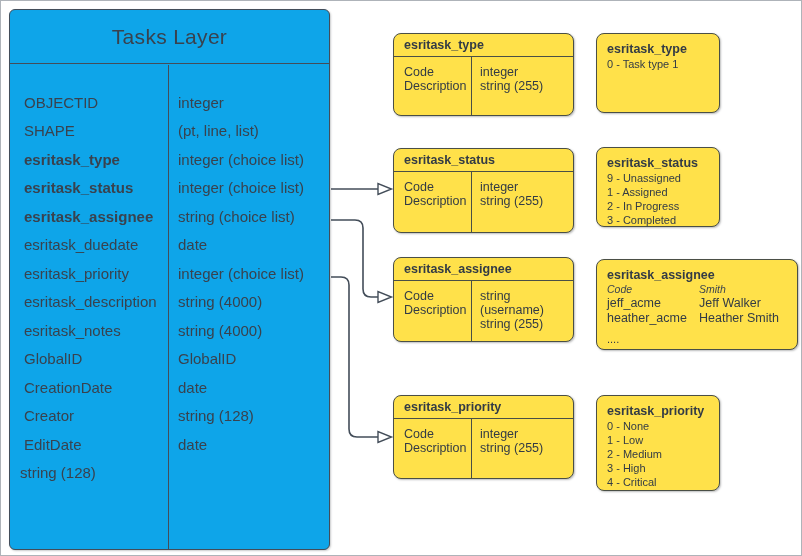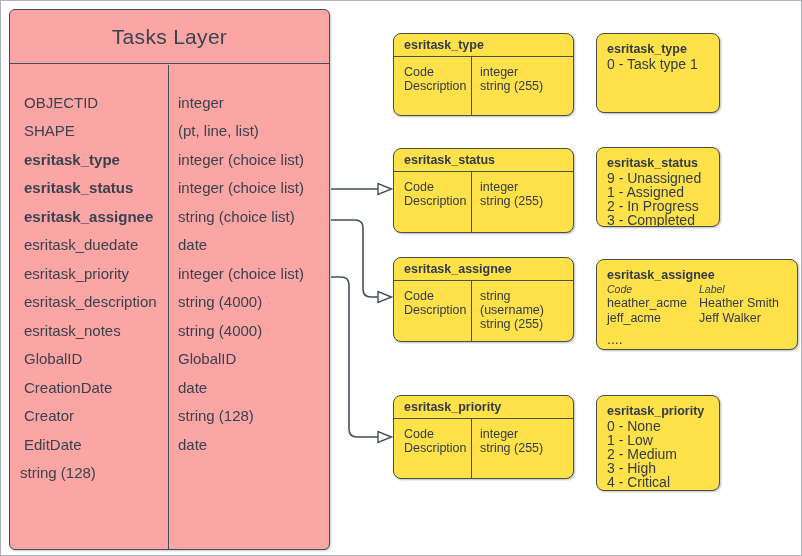--- a/index.html
+++ b/index.html
@@ -1,21 +1,21 @@
 <!DOCTYPE html>
 <html><head>
 <meta charset="utf-8">
 <style>
   html,body{margin:0;padding:0;background:#fff;}
   .page{position:relative;width:802px;height:556px;box-sizing:border-box;
         border:1px solid #aeb3b9;background:#fff;overflow:hidden;
         font-family:"Liberation Sans", sans-serif;color:#39424e;}
   
   .layer-box{position:absolute;left:8px;top:8px;width:321px;height:541px;
-             box-sizing:border-box;background:#fca5a5;border:1.6px solid #434d59;
+             box-sizing:border-box;background:#0ea5e9;border:1.6px solid #434d59;
              border-radius:6px;box-shadow:1px 1px 2px rgba(60,64,67,.28);}
   .layer-title{height:53px;display:flex;align-items:center;justify-content:center;
                border-bottom:1.6px solid #434d59;font-size:21px;letter-spacing:.3px;}
   .layer-body{position:absolute;top:54.6px;bottom:0;left:0;right:0;padding-top:29px;
               box-sizing:border-box;}
   .layer-body::before{content:"";position:absolute;top:0;bottom:0;left:158px;
               width:1.3px;background:#434d59;}
   .frow{display:flex;height:28.5px;align-items:flex-start;font-size:15px;}
   .frow .fname{width:158px;box-sizing:border-box;padding-left:14px;}
   .frow .ftype{flex:1;padding-left:10px;}
@@ -26,21 +26,21 @@
         box-shadow:1px 1px 2px rgba(60,64,67,.35);color:#333b45;}
   .dt-head{height:22px;display:flex;align-items:center;padding-left:10px;
            border-bottom:1.3px solid #4a4f46;font-weight:bold;font-size:12.5px;}
   .dt-body{position:absolute;top:23.3px;bottom:0;left:0;right:0;display:flex;}
   .dt-col1{width:78px;box-sizing:border-box;border-right:1.3px solid #4a4f46;
            padding:8px 0 0 10px;}
   .dt-col2{flex:1;padding:8px 0 0 8px;}
   .dt-line{font-size:12.5px;line-height:14px;}
   .vb{padding:8px 8px 0 10px;}
   .vb-title{font-weight:bold;font-size:12.5px;line-height:15px;}
-  .vb-line{font-size:14px;line-height:14px;white-space:nowrap;}
+  .vb-line{font-size:11px;line-height:14px;white-space:nowrap;}
   
   .as-grid{display:flex;font-size:12.5px;line-height:15px;}
   .as-c1{width:92px;}
   .as-ch{font-style:italic;font-size:10.5px;line-height:13px;color:#3c444e;}
   
   svg.wires{position:absolute;left:0;top:0;pointer-events:none;}
 </style>
 </head>
 <body>
 
@@ -186,29 +186,29 @@
     <div class="vb-line">9 - Unassigned</div>
     <div class="vb-line">1 - Assigned</div>
     <div class="vb-line">2 - In Progress</div>
     <div class="vb-line">3 - Completed</div>
   </div>
 
   <div class="ybox vb" style="left:595px;top:258px;width:202px;height:91px;">
     <div class="vb-title">esritask_assignee</div>
     <div class="as-grid as-ch">
       <span class="as-c1">Code</span>
-      <span>Label</span>
+      <span>Smith</span>
+    </div>
+    <div class="as-grid">
+      <span class="as-c1">jeff_acme</span>
+      <span>Jeff Walker</span>
     </div>
     <div class="as-grid">
       <span class="as-c1">heather_acme</span>
       <span>Heather Smith</span>
-    </div>
-    <div class="as-grid">
-      <span class="as-c1">jeff_acme</span>
-      <span>Jeff Walker</span>
     </div>
     <div class="vb-line" style="margin-top:6px;">....</div>
   </div>
 
   <div class="ybox vb" style="left:595px;top:394px;width:124px;height:96px;">
     <div class="vb-title">esritask_priority</div>
     <div class="vb-line">0 - None</div>
     <div class="vb-line">1 - Low</div>
     <div class="vb-line">2 - Medium</div>
     <div class="vb-line">3 - High</div>

